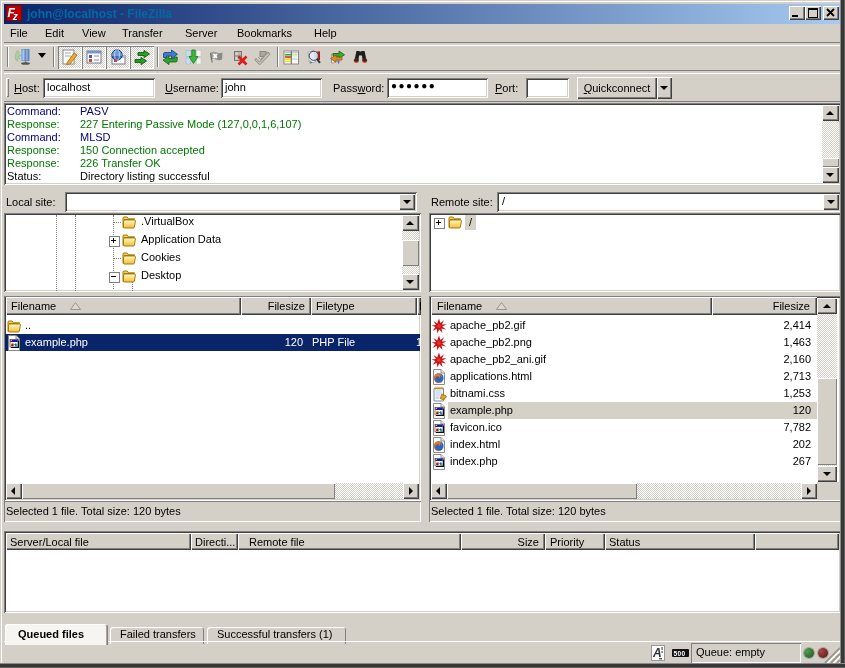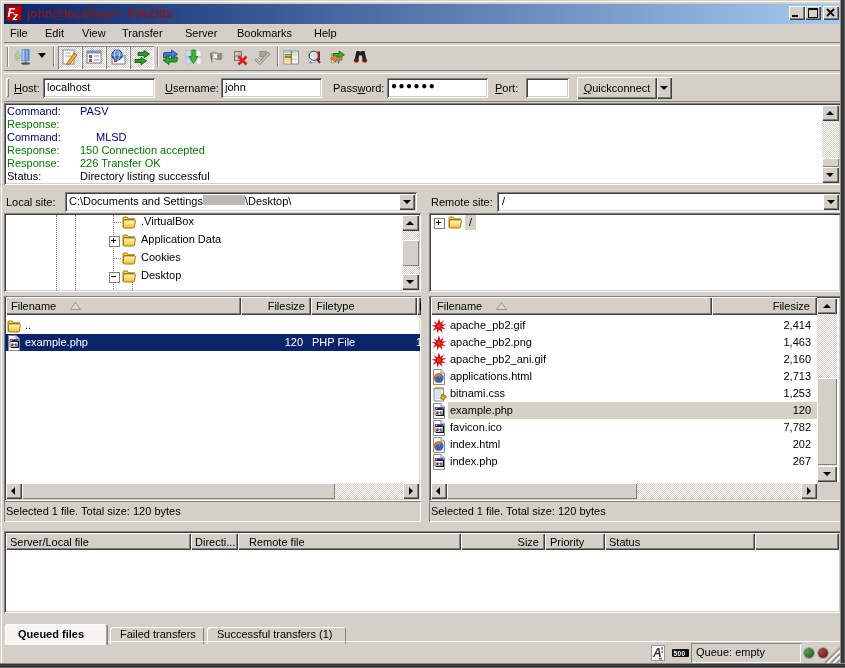--- a/index.html
+++ b/index.html
@@ -25,21 +25,21 @@
 </head>
 <body>
 <div id="win">
 
 <div class="ab" style="left:4px;top:4px;width:837px;height:20px;background:linear-gradient(to right,#0a246a,#a6caf0);"></div>
 <svg class="ab" style="left:6px;top:5px" width="16" height="16" viewBox="0 0 16 16">
   <rect x="0.5" y="0.5" width="15" height="15" fill="#c00000" stroke="#7d0606"></rect>
   <text x="1.5" y="11.5" font-family="Liberation Sans" font-weight="bold" font-style="italic" font-size="12" fill="#fff">F</text>
   <text x="6.8" y="15" font-family="Liberation Sans" font-weight="bold" font-style="italic" font-size="10" fill="#fff">z</text>
 </svg>
-<div class="ab" style="left:27px;top:4px;height:20px;line-height:20px;color:#7f1d1d;font-weight:bold;font-size:12px;">john@localhost - FileZilla</div>
+<div class="ab" style="left:27px;top:4px;height:20px;line-height:20px;color:#0369a1;font-weight:bold;font-size:12px;">john@localhost - FileZilla</div>
 <div class="ab btn" style="left:789px;top:6px;width:16px;height:14px;">
   <div class="ab" style="left:3px;top:9px;width:6px;height:2px;background:#000;"></div>
 </div>
 <div class="ab btn" style="left:805px;top:6px;width:16px;height:14px;">
   <div class="ab" style="left:3px;top:2px;width:8px;height:7px;border:1px solid #000;border-top-width:2px;"></div>
 </div>
 <div class="ab btn" style="left:823px;top:6px;width:16px;height:14px;">
   <svg class="ab" style="left:3px;top:2px" width="9" height="9" viewBox="0 0 9 9">
         <path d="M1 1 L8 8 M8 1 L1 8" stroke="#000" stroke-width="1.8"></path>
       </svg>
@@ -190,24 +190,25 @@
 <div class="ab etch-h" style="left:4px;top:101px;width:837px;"></div>
 
 <div id="log" class="ab sunken" style="left:4px;top:103px;width:837px;height:82px;background:#fff;">
   <div class="ab" style="left:2px;top:2px;width:816px;">
     <div style="height:13px;color:#000080;">
           <span style="position:absolute;left:1px;">Command:</span>
           <span style="position:absolute;left:74px;">PASV</span>
         </div>
     <div style="height:13px;color:#007700;position:relative;">
           <span style="position:absolute;left:1px;">Response:</span>
+          <span style="position:absolute;left:74px;">227 Entering Passive Mode (127,0,0,1,6,107)</span>
         </div>
     <div style="height:13px;color:#000080;position:relative;">
           <span style="position:absolute;left:1px;">Command:</span>
-          <span style="position:absolute;left:74px;margin-left:16px;">MLSD</span>
+          <span style="position:absolute;left:74px;">MLSD</span>
         </div>
     <div style="height:13px;color:#007700;position:relative;">
           <span style="position:absolute;left:1px;">Response:</span>
           <span style="position:absolute;left:74px;">150 Connection accepted</span>
         </div>
     <div style="height:13px;color:#007700;position:relative;">
           <span style="position:absolute;left:1px;">Response:</span>
           <span style="position:absolute;left:74px;">226 Transfer OK</span>
         </div>
     <div style="height:13px;color:#000;position:relative;">
@@ -270,21 +271,20 @@
     </g>
     <g id="apache">
       <path d="M8 0.5 L9.4 5 L13 2.2 L10.8 6.6 L15.5 6.2 L11.2 8.6 L15 11.4 L10.4 10.4 L11.6 15 L8.2 11.4 L6.4 15.6 L5.8 10.8 L1.6 13 L4.4 9 L0.5 7.6 L5 7 L2.4 3 L6.2 5.4 Z" fill="#cc1212"></path>
       <circle cx="8" cy="8" r="2" fill="#e83030"></circle>
     </g>
   </defs>
 </svg>
 
 <div class="ab" style="left:6px;top:196px;">Local site:</div>
 <div class="ab sunken" style="left:65px;top:192px;width:352px;height:20px;background:#fff;">
-  <span style="position:absolute;left:4px;top:3px;white-space:nowrap;">C:\Documents and Settings<span style="display:inline-block;width:42px;height:10px;background:#bdb9b1;"></span>\Desktop\</span>
   <div class="ab btn" style="right:2px;top:2px;width:16px;height:16px;">
         <div class="ab tri-down" style="left:4px;top:6px;"></div>
       </div>
 </div>
 <div class="ab" style="left:431px;top:196px;">Remote site:</div>
 <div class="ab sunken" style="left:497px;top:192px;width:344px;height:20px;background:#fff;">
   <span style="position:absolute;left:5px;top:3px;">/</span>
   <div class="ab btn" style="right:2px;top:2px;width:16px;height:16px;">
         <div class="ab tri-down" style="left:4px;top:6px;"></div>
       </div>

